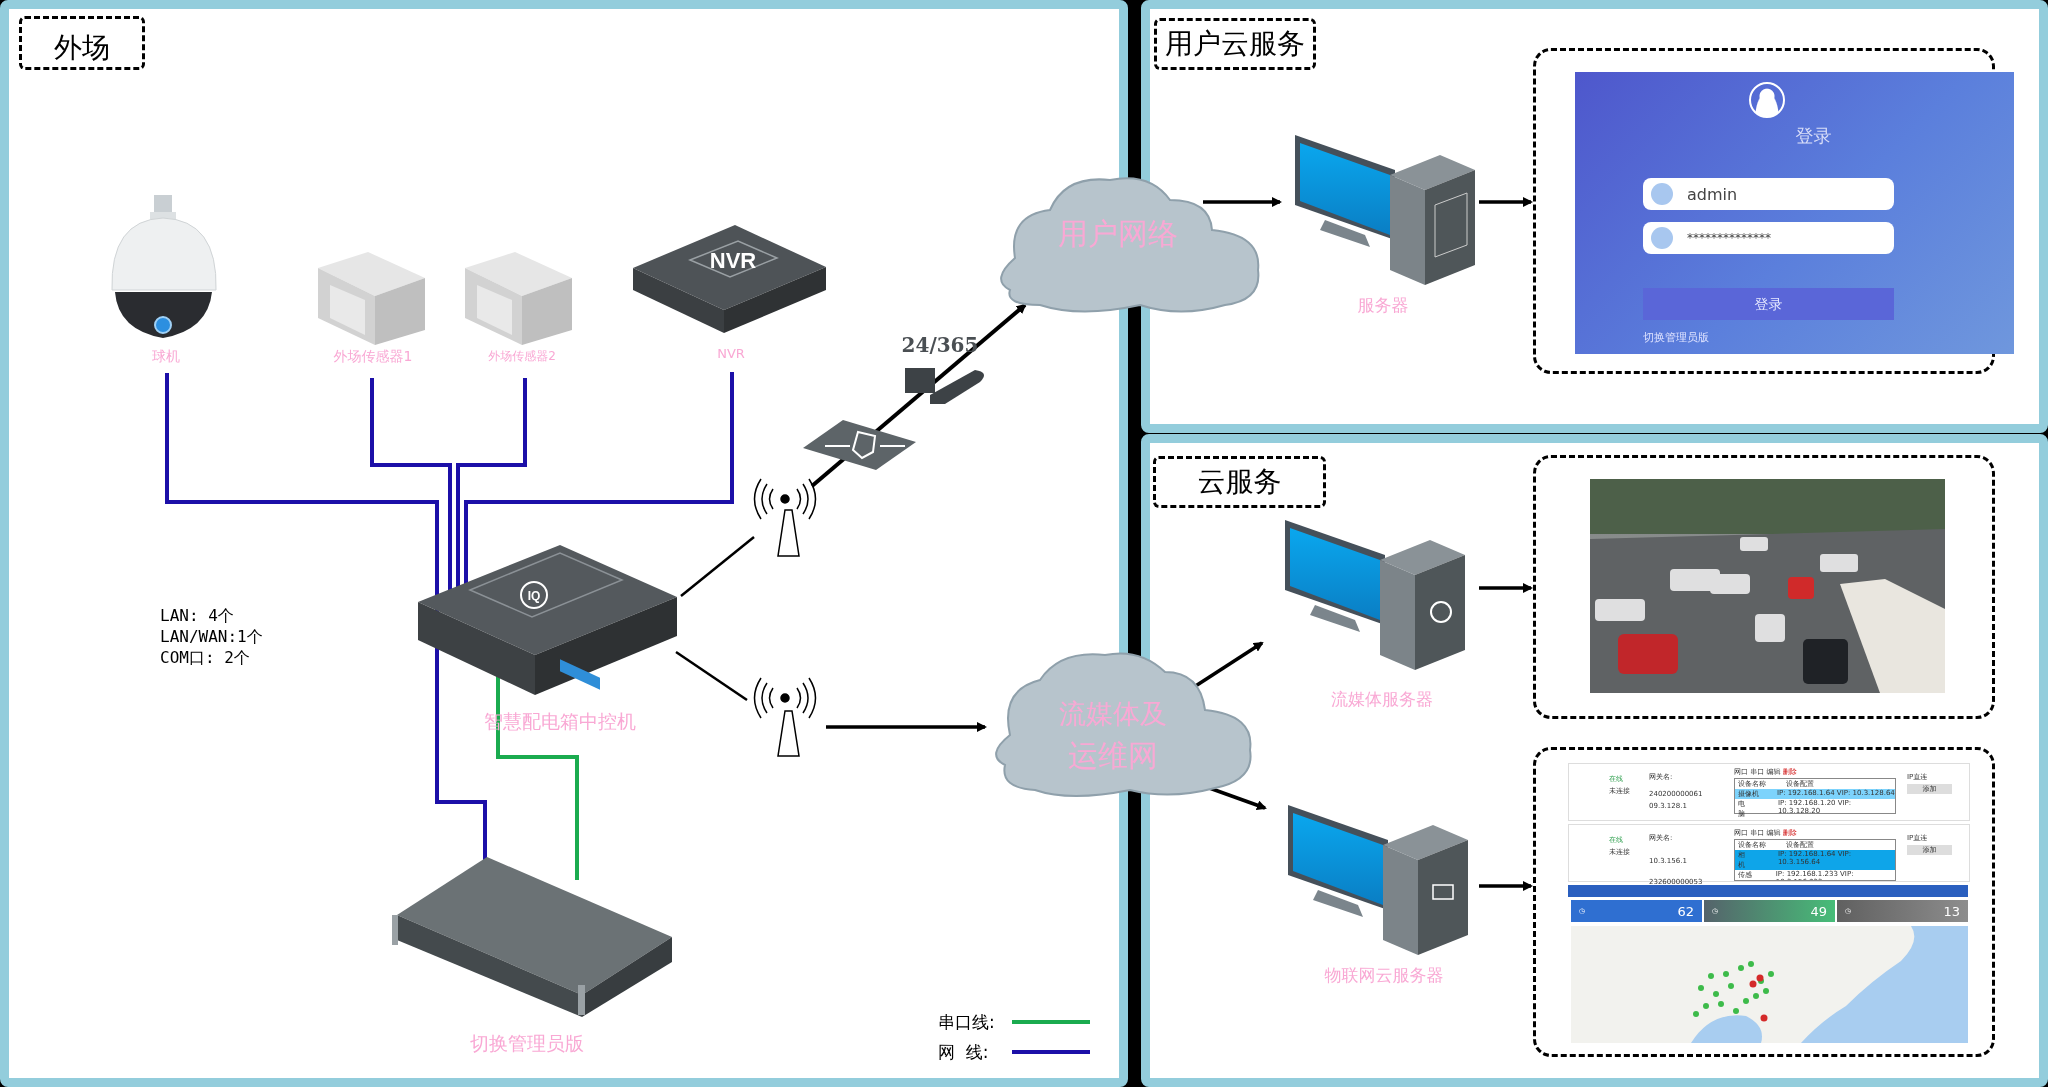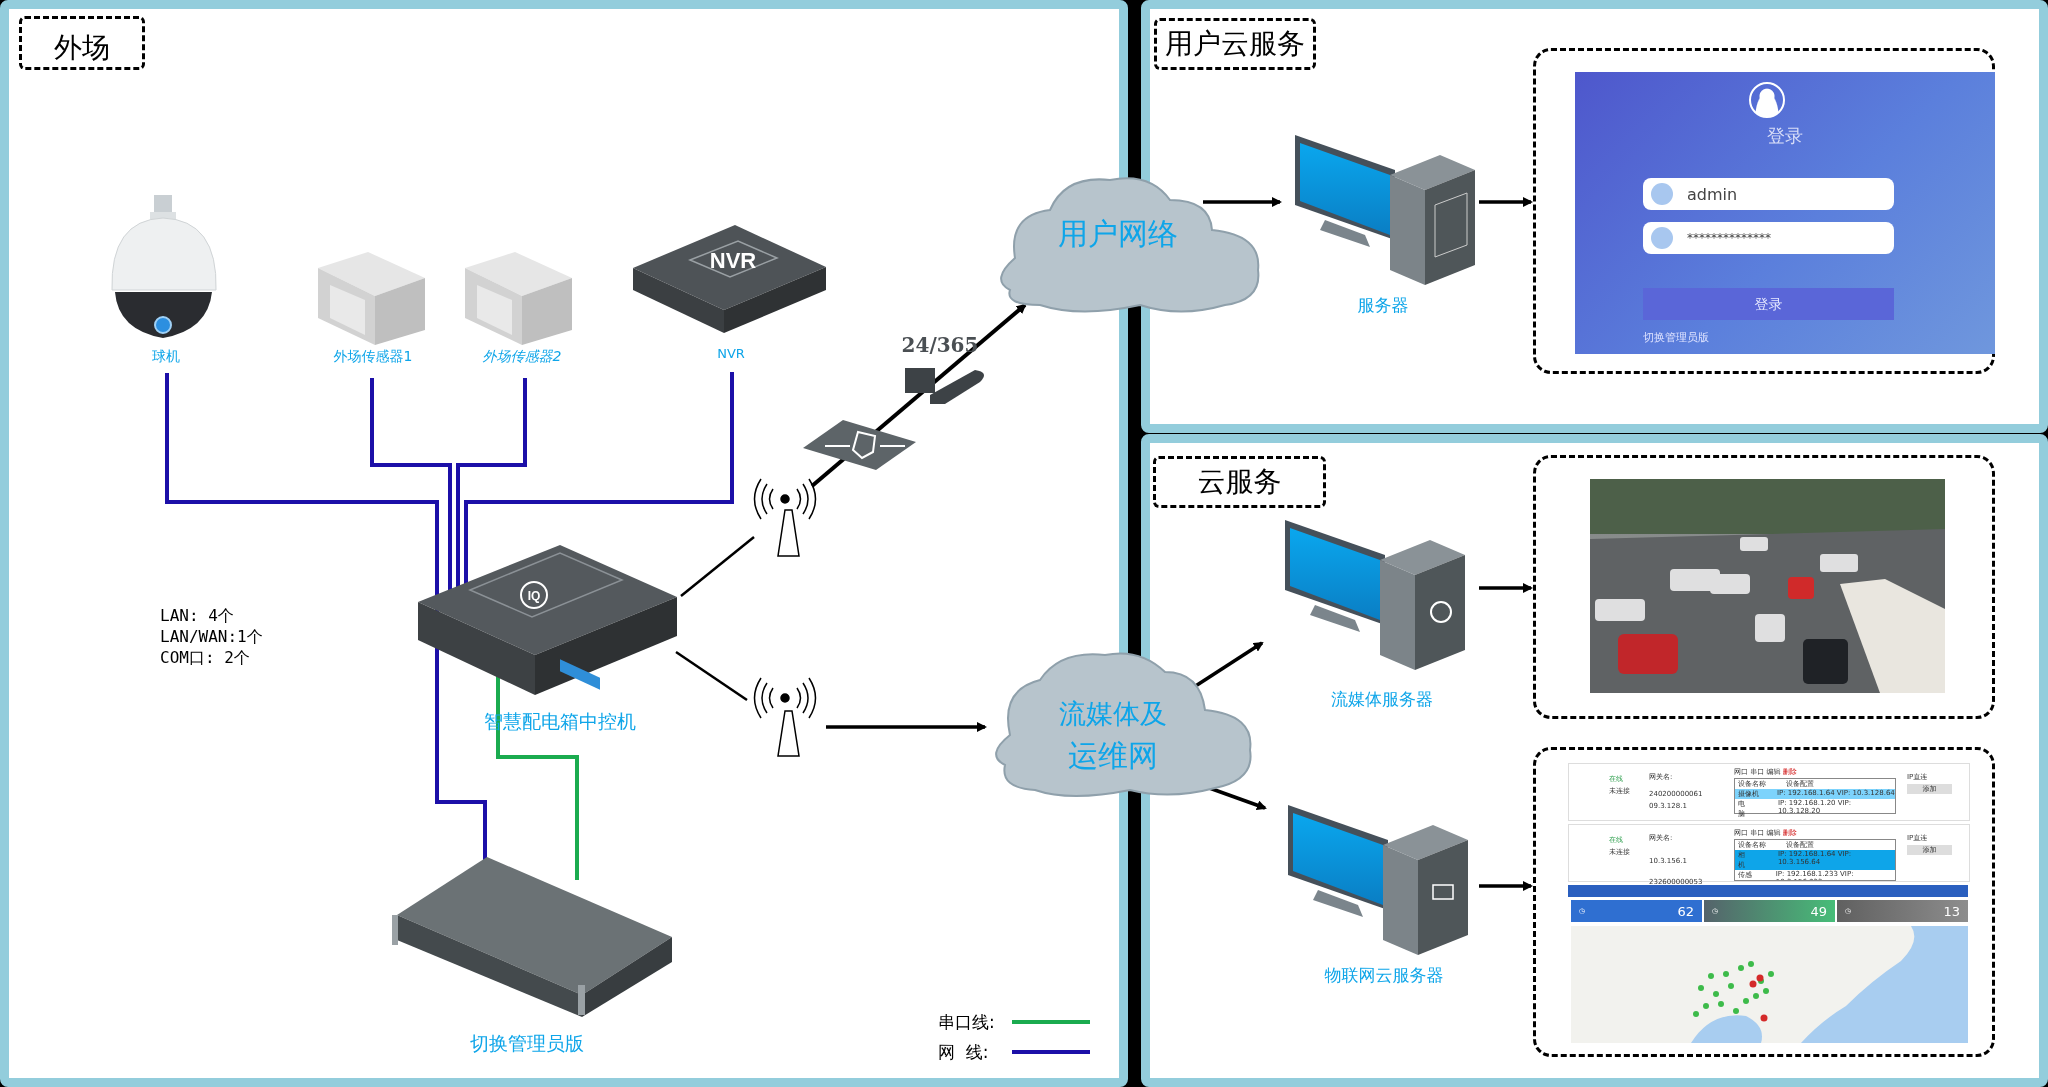--- a/index.html
+++ b/index.html
@@ -1,19 +1,19 @@
 <!DOCTYPE html>
 <html><head>
 <meta charset="utf-8">
 <style>
   html,body{margin:0;padding:0;}
   body{width:2048px;height:1087px;background:#000;position:relative;overflow:hidden;font-family:"DejaVu Sans",sans-serif;}
   .panel{position:absolute;background:#fff;border:9px solid #93cddc;border-radius:8px;box-sizing:border-box;}
   .tag{position:absolute;border:3px dashed #000;border-radius:6px;background:#fff;font-size:28px;color:#000;display:flex;align-items:center;justify-content:center;box-sizing:border-box;}
-  .lbl{position:absolute;font-size:17px;color:#0ea5e9;white-space:nowrap;transform:translateX(-50%);}
+  .lbl{position:absolute;font-size:17px;color:#f9a8d4;white-space:nowrap;transform:translateX(-50%);}
   .lbl-lg{font-size:19px;}
   .dashbox{position:absolute;border:3px dashed #000;border-radius:18px;box-sizing:border-box;}
   svg.overlay{position:absolute;left:0;top:0;}
   .login{position:absolute;background:linear-gradient(135deg,#4e57cc 0%,#5b7fdc 55%,#6f97dd 100%);overflow:hidden;}
   .login .title{position:absolute;width:100%;text-align:center;color:#d9def8;font-size:18px;}
   .login .field{position:absolute;background:#fff;display:flex;align-items:center;border-radius:8px;}
   .login .field .ic{width:22px;height:22px;border-radius:50%;background:#a8c7ef;margin:0 14px 0 8px;}
   .login .field span{font-size:16px;color:#444;}
   .login .btn{position:absolute;background:#5a66d8;color:#e8eaff;text-align:center;font-size:14px;}
   .login .switch{position:absolute;color:#dfe3ff;font-size:11px;}
@@ -189,38 +189,38 @@
   <line x1="1012" y1="1022" x2="1090" y2="1022" stroke="#1aab4f" stroke-width="4"></line>
   <line x1="1012" y1="1052" x2="1090" y2="1052" stroke="#1c0fa8" stroke-width="4"></line>
 </svg>
 
 <div class="lbl" style="left:1118px;top:214px;font-size:30px;font-family:'DejaVu Serif',serif;">用户网络</div>
 <div class="lbl" style="left:1113px;top:696px;font-size:27px;font-family:'DejaVu Serif',serif;">流媒体及</div>
 <div class="lbl" style="left:1113px;top:736px;font-size:30px;font-family:'DejaVu Serif',serif;">运维网</div>
 
 <div class="lbl" style="left:166px;top:348px;font-size:14px;">球机</div>
 <div class="lbl" style="left:373px;top:348px;font-size:14px;">外场传感器1</div>
-<div class="lbl" style="left:522px;top:348px;font-size:14px;font-style:italic;">外场传感器2</div>
+<div class="lbl" style="left:522px;top:348px;font-size:12px;">外场传感器2</div>
 <div class="lbl" style="left:731px;top:346px;font-size:13px;">NVR</div>
 <div class="lbl lbl-lg" style="left:560px;top:709px;">智慧配电箱中控机</div>
 <div class="lbl lbl-lg" style="left:527px;top:1031px;">切换管理员版</div>
 <div class="lbl" style="left:1383px;top:294px;">服务器</div>
 <div class="lbl" style="left:1382px;top:688px;">流媒体服务器</div>
 <div class="lbl" style="left:1384px;top:964px;">物联网云服务器</div>
 
 <div style="position:absolute;left:160px;top:605px;font-family:'DejaVu Sans Mono',monospace;font-size:16px;line-height:21px;color:#000;">
   <div>LAN: 4个</div>
   <div>LAN/WAN:1个</div>
   <div>COM口: 2个</div>
 </div>
 
 <div style="position:absolute;left:938px;top:1011px;font-size:17px;">串口线:</div>
 <div style="position:absolute;left:938px;top:1041px;font-size:17px;white-space:pre;">网  线:</div>
 
-<div class="login" style="left:1575px;top:72px;width:420px;height:282px;">
+<div class="login" style="left:1575px;top:72px;width:420px;height:282px;padding-left:19px;">
   <div style="position:absolute;left:174px;top:10px;width:36px;height:36px;border-radius:50%;border:2px solid #fff;box-sizing:border-box;background:radial-gradient(circle at 50% 38%,#fff 0 7px,transparent 8px),radial-gradient(ellipse at 50% 100%,#fff 0 11px,transparent 12px);"></div>
   <div class="title" style="top:52px;">登录</div>
   <div class="field" style="left:68px;top:106px;width:251px;height:32px;">
       <div class="ic"></div>
       <span>admin</span>
     </div>
   <div class="field" style="left:68px;top:150px;width:251px;height:32px;">
       <div class="ic"></div>
       <span style="font-size:12px;">**************</span>
     </div>

